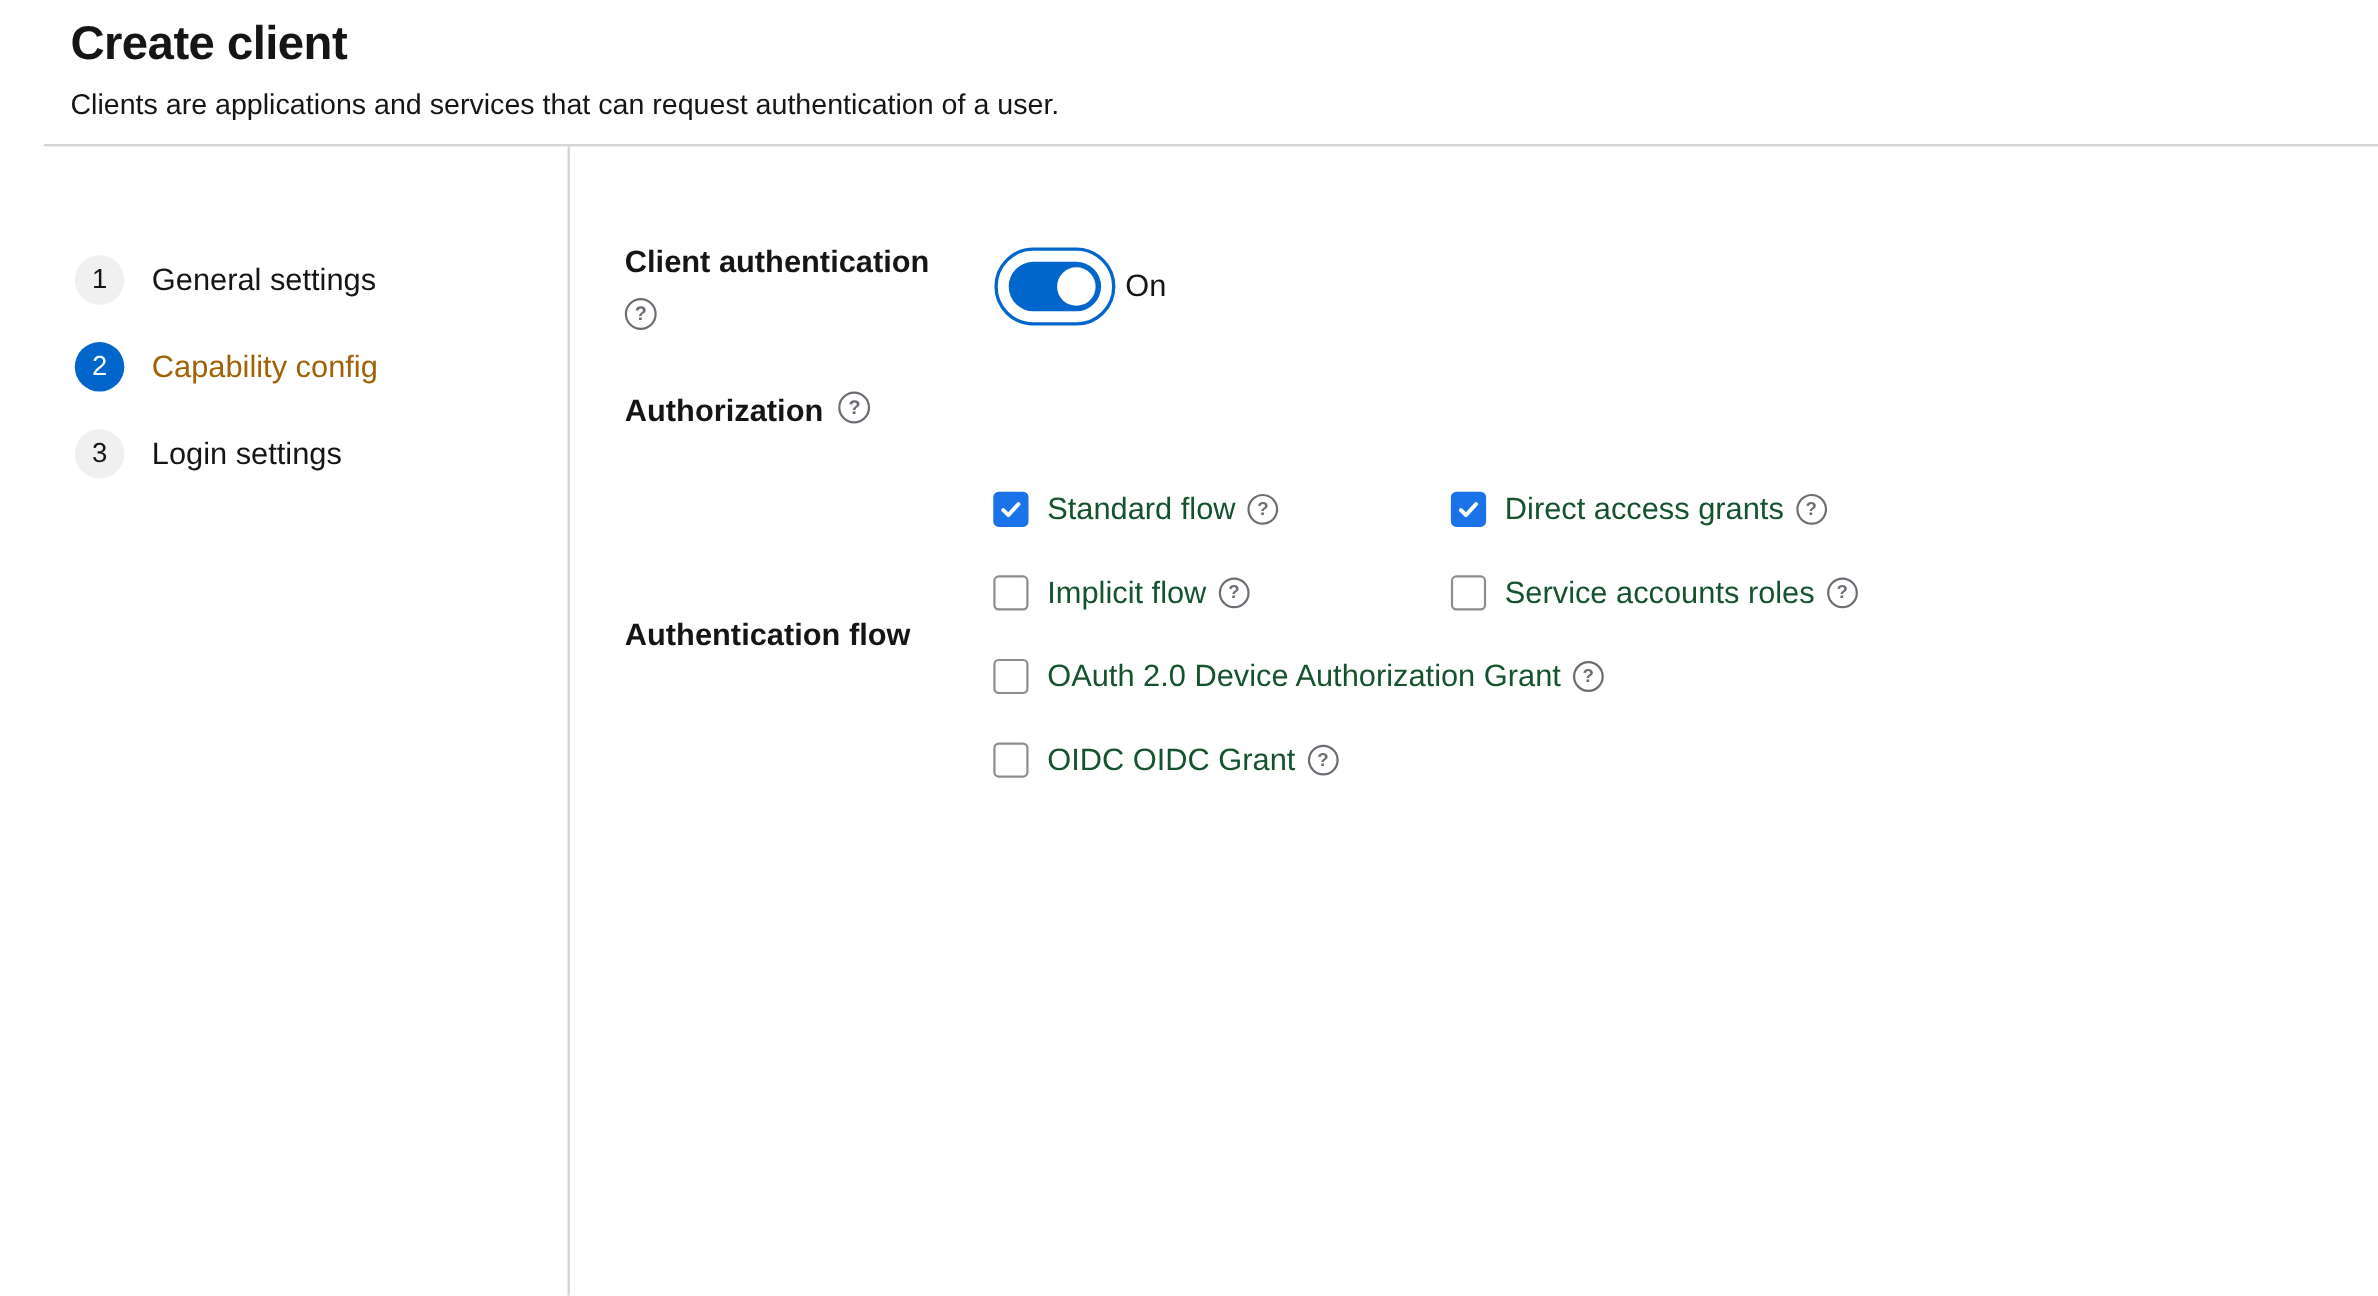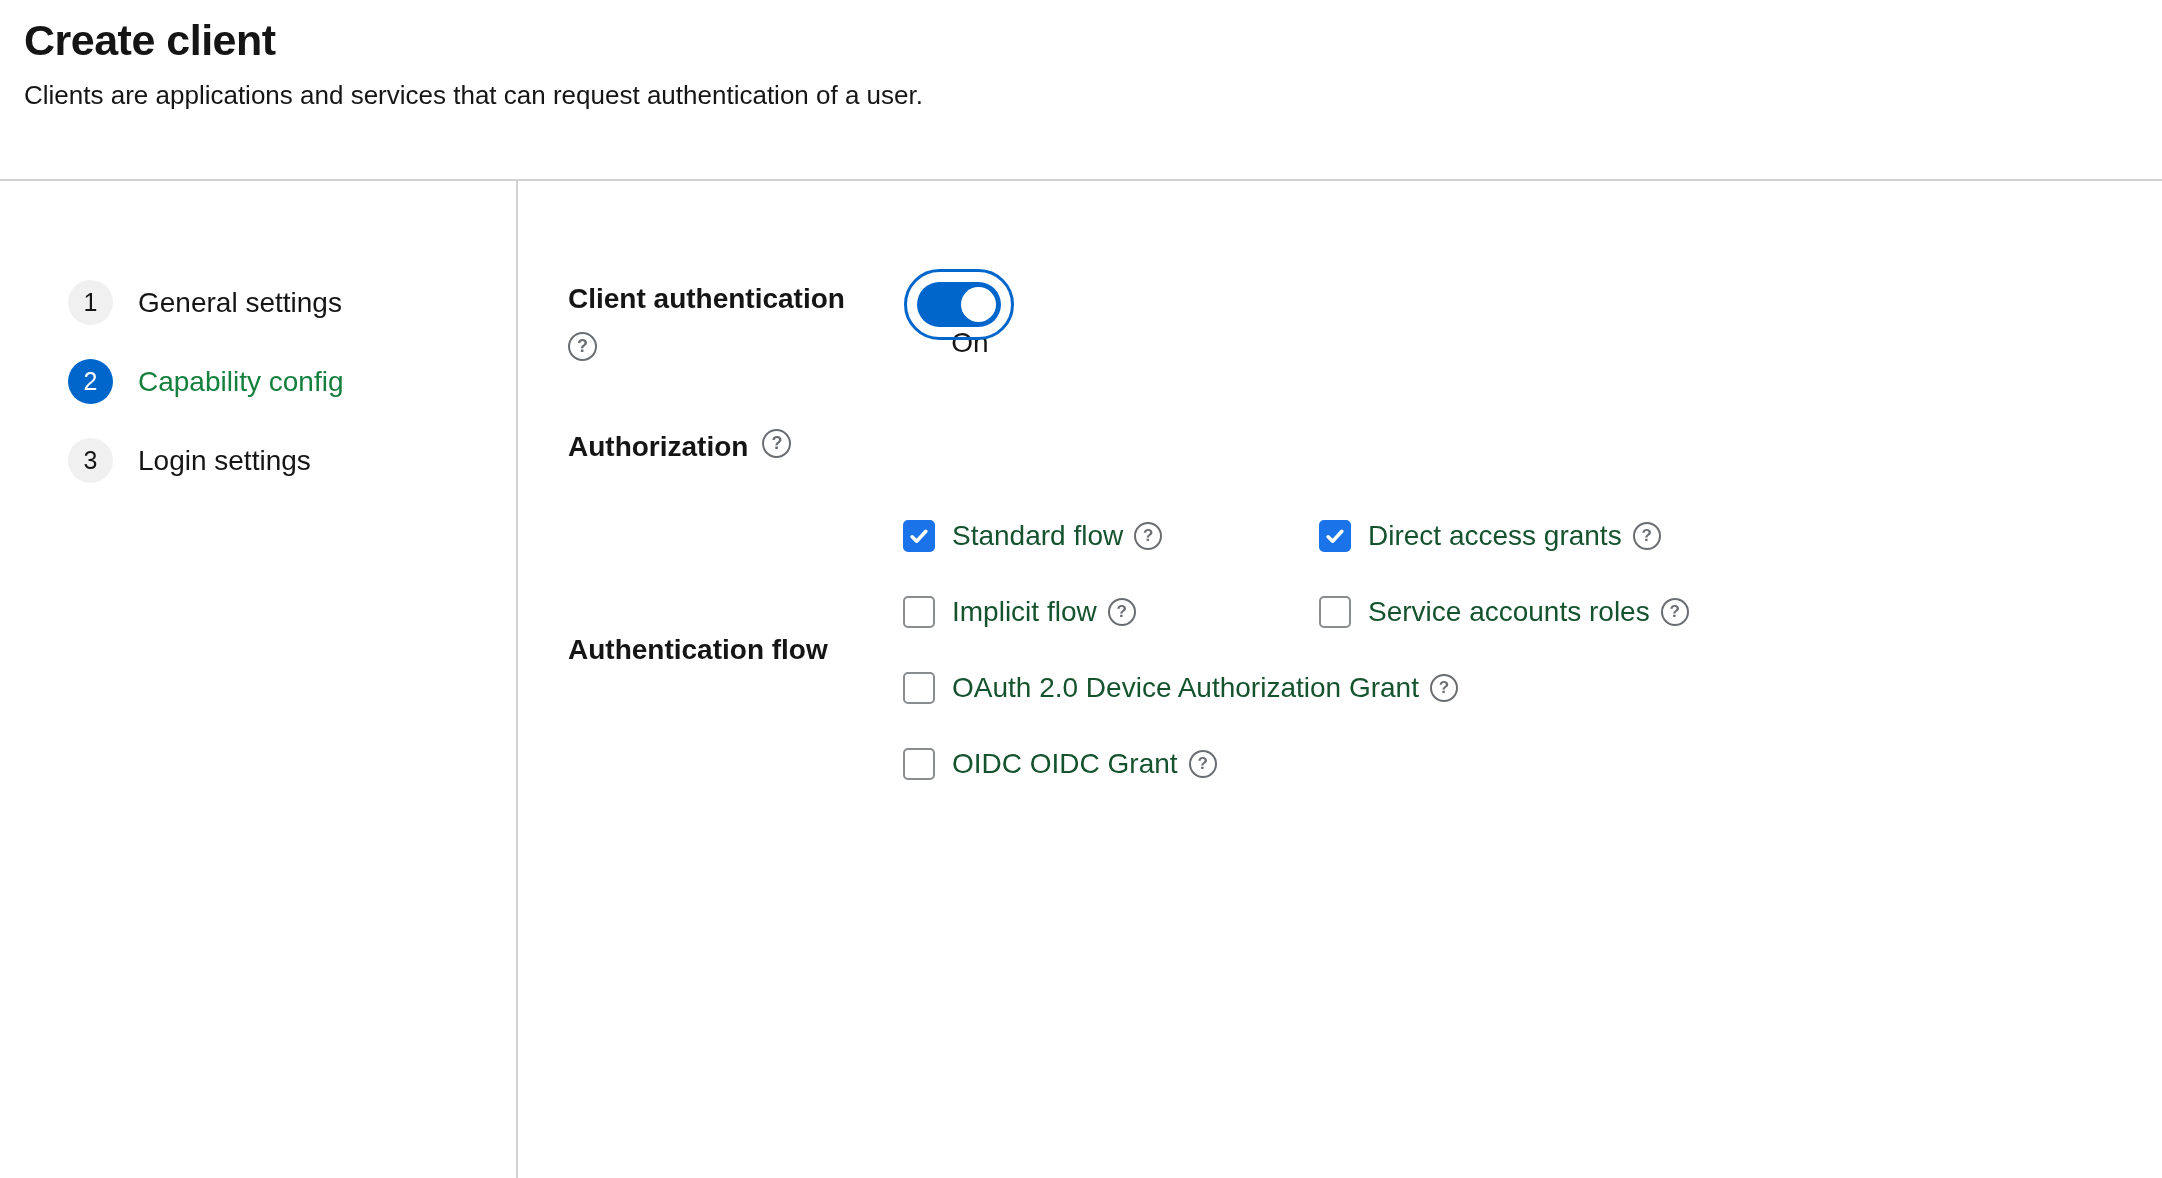--- a/index.html
+++ b/index.html
@@ -7,24 +7,25 @@
     width: 2162px; height: 1178px; overflow: hidden;
     font-family: "Liberation Sans", "DejaVu Sans", sans-serif;
     color: #151515;
     -webkit-font-smoothing: antialiased;
   }
   .page { width: 2162px; height: 1178px; display: flex; flex-direction: column; }
 
   
   .header {
     box-sizing: border-box;
-    height: 181px;
+    height: 133px;
     padding: 16px 30px 0 24px;
     border-bottom: 2px solid #d2d2d2;
     flex: none;
+    margin-left: 40px;
   }
   .page-title {
     margin: 0;
     font-size: 43px;
     font-weight: 700;
     letter-spacing: -0.5px;
     line-height: 1.15;
     color: #151515;
   }
   .page-subtitle {
@@ -56,21 +57,21 @@
     color: #151515;
     font-size: 25px;
     display: flex; align-items: center; justify-content: center;
   }
   .step-label {
     margin-left: 25px;
     font-size: 28px;
     color: #151515;
   }
   .step.active .step-circle { background: #0066cc; color: #ffffff; }
-  .step.active .step-label { color: #15803d; }
+  .step.active .step-label { color: #a16207; }
 
   
   .form {
     box-sizing: border-box;
     flex: 1;
     padding: 87px 0 0 50px;
   }
   .form-row { display: flex; align-items: center; }
   .label-cell { width: 335px; flex: none; }
   .form-label {
@@ -79,21 +80,21 @@
     line-height: 1.25;
     color: #151515;
   }
   .label-inline { display: flex; gap: 14px; }
   .label-stacked .help-icon { margin-top: 16px; }
 
   .row-client-auth { margin-bottom: 56px; }
   .row-authorization { margin-bottom: 54px; align-items: center; }
   .row-auth-flow { }
 
-  .ctrl-cell { display: flex; align-items: center; flex-direction: column; }
+  .ctrl-cell { display: flex; align-items: center; }
 
   
   .help-icon {
     box-sizing: border-box;
     width: 29px; height: 29px;
     border: 2.5px solid #6a6e73;
     border-radius: 50%;
     color: #6a6e73;
     font-size: 18px;
     font-weight: 700;

